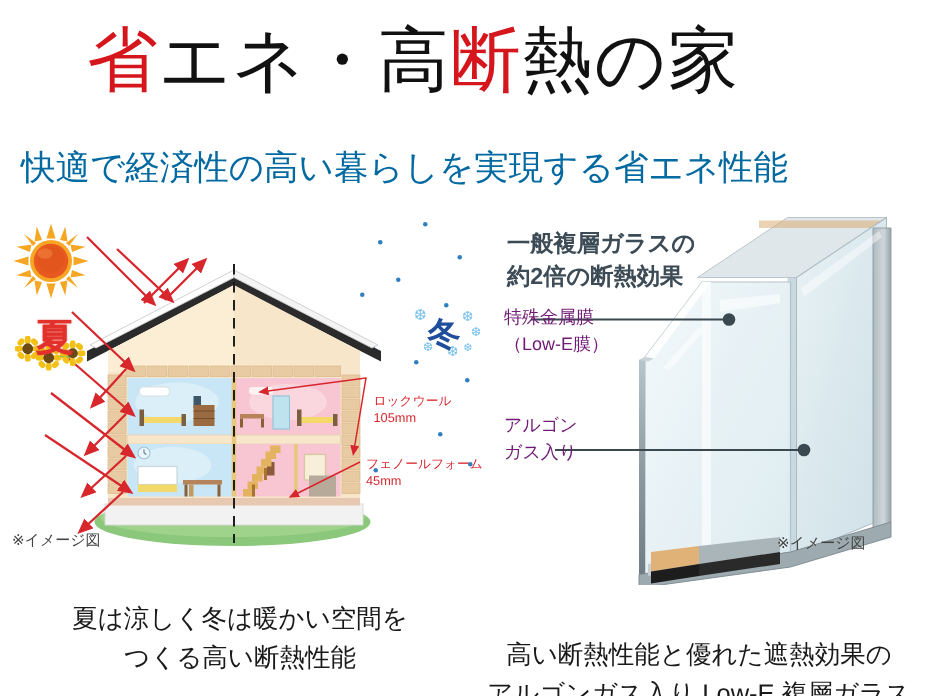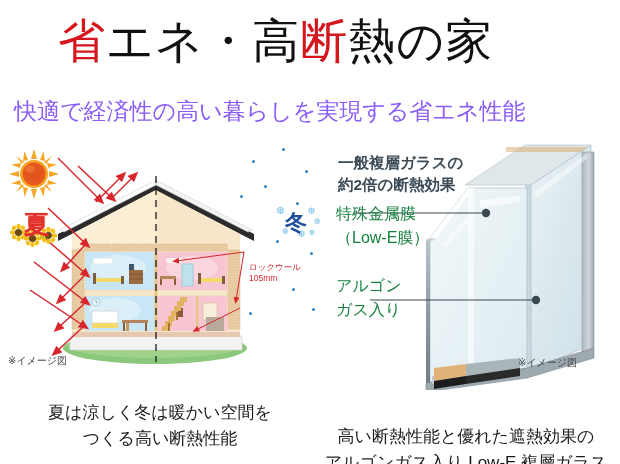--- a/index.html
+++ b/index.html
@@ -16,21 +16,21 @@
     position:absolute;left:14px;top:18px;
     font-family:"Liberation Serif","DejaVu Serif",serif;
     font-size:47px;line-height:1;
     letter-spacing:1px;
     color:#111111;white-space:nowrap;margin-left:44px;
   }
   .title .accent{color:#d5161c;}
   .subtitle{
     position:absolute;left:14px;top:100px;
     font-family:"Liberation Serif","DejaVu Serif",serif;
-    font-size:23px;line-height:1;color:#8b5cf6;white-space:nowrap;
+    font-size:23px;line-height:1;color:#0369a1;white-space:nowrap;
   }
 
   
   .left-panel{position:absolute;left:0px;top:140px;width:320px;height:250px;}
 
   .sun{
     position:absolute;left:8px;top:8px;width:52px;height:52px;
   }
   .season-summer{
     position:absolute;left:10px;top:68px;width:60px;height:42px;
@@ -70,22 +70,22 @@
   }
 
   
   .right-panel{position:absolute;left:320px;top:140px;width:300px;height:250px;}
   .glass-heading{
     position:absolute;left:18px;top:12px;
     font-size:15.5px;font-weight:bold;line-height:1.45;
     color:#3c4b55;white-space:nowrap;
   }
   .glass-lbl{
-    position:absolute;font-size:16px;line-height:1.5;
-    color:#15803d;white-space:nowrap;
+    position:absolute;font-size:12px;line-height:1.5;
+    color:#701a75;white-space:nowrap;
   }
   .glass-svg{position:absolute;left:0;top:0;}
 
   
   .caption{
     position:absolute;text-align:center;
     font-size:17px;line-height:1.55;color:#1a1a1a;
   }
   .cap-left{left:20px;top:400px;width:280px;}
   .cap-right{left:318px;top:424px;width:296px;}
@@ -354,20 +354,24 @@
         <path d="M244,112 L236,160" marker-end="url(#ah)"></path>
         <path d="M240,168 L196,190" marker-end="url(#ah)"></path>
       </g>
       <circle cx="244" cy="112" r="0.5" fill="#d7262c"></circle>
     </svg>
 
     <div class="lbl-red" style="left:249px;top:122px;">
       <span>ロックウール</span><br>
       <span>105mm</span>
     </div>
+    <div class="lbl-red" style="left:244px;top:164px;">
+      <span>フェノールフォーム</span><br>
+      <span>45mm</span>
+    </div>
 
     <div class="note" style="left:8px;top:216px;">※イメージ図</div>
   </div>
 
   <div class="right-panel">
 
     <svg class="glass-svg" width="300" height="250" viewBox="0 0 300 250">
       <defs>
         <linearGradient id="gFace" x1="0" y1="0" x2="1" y2="1">
           <stop offset="0%" stop-color="#e9f2f5"></stop>

